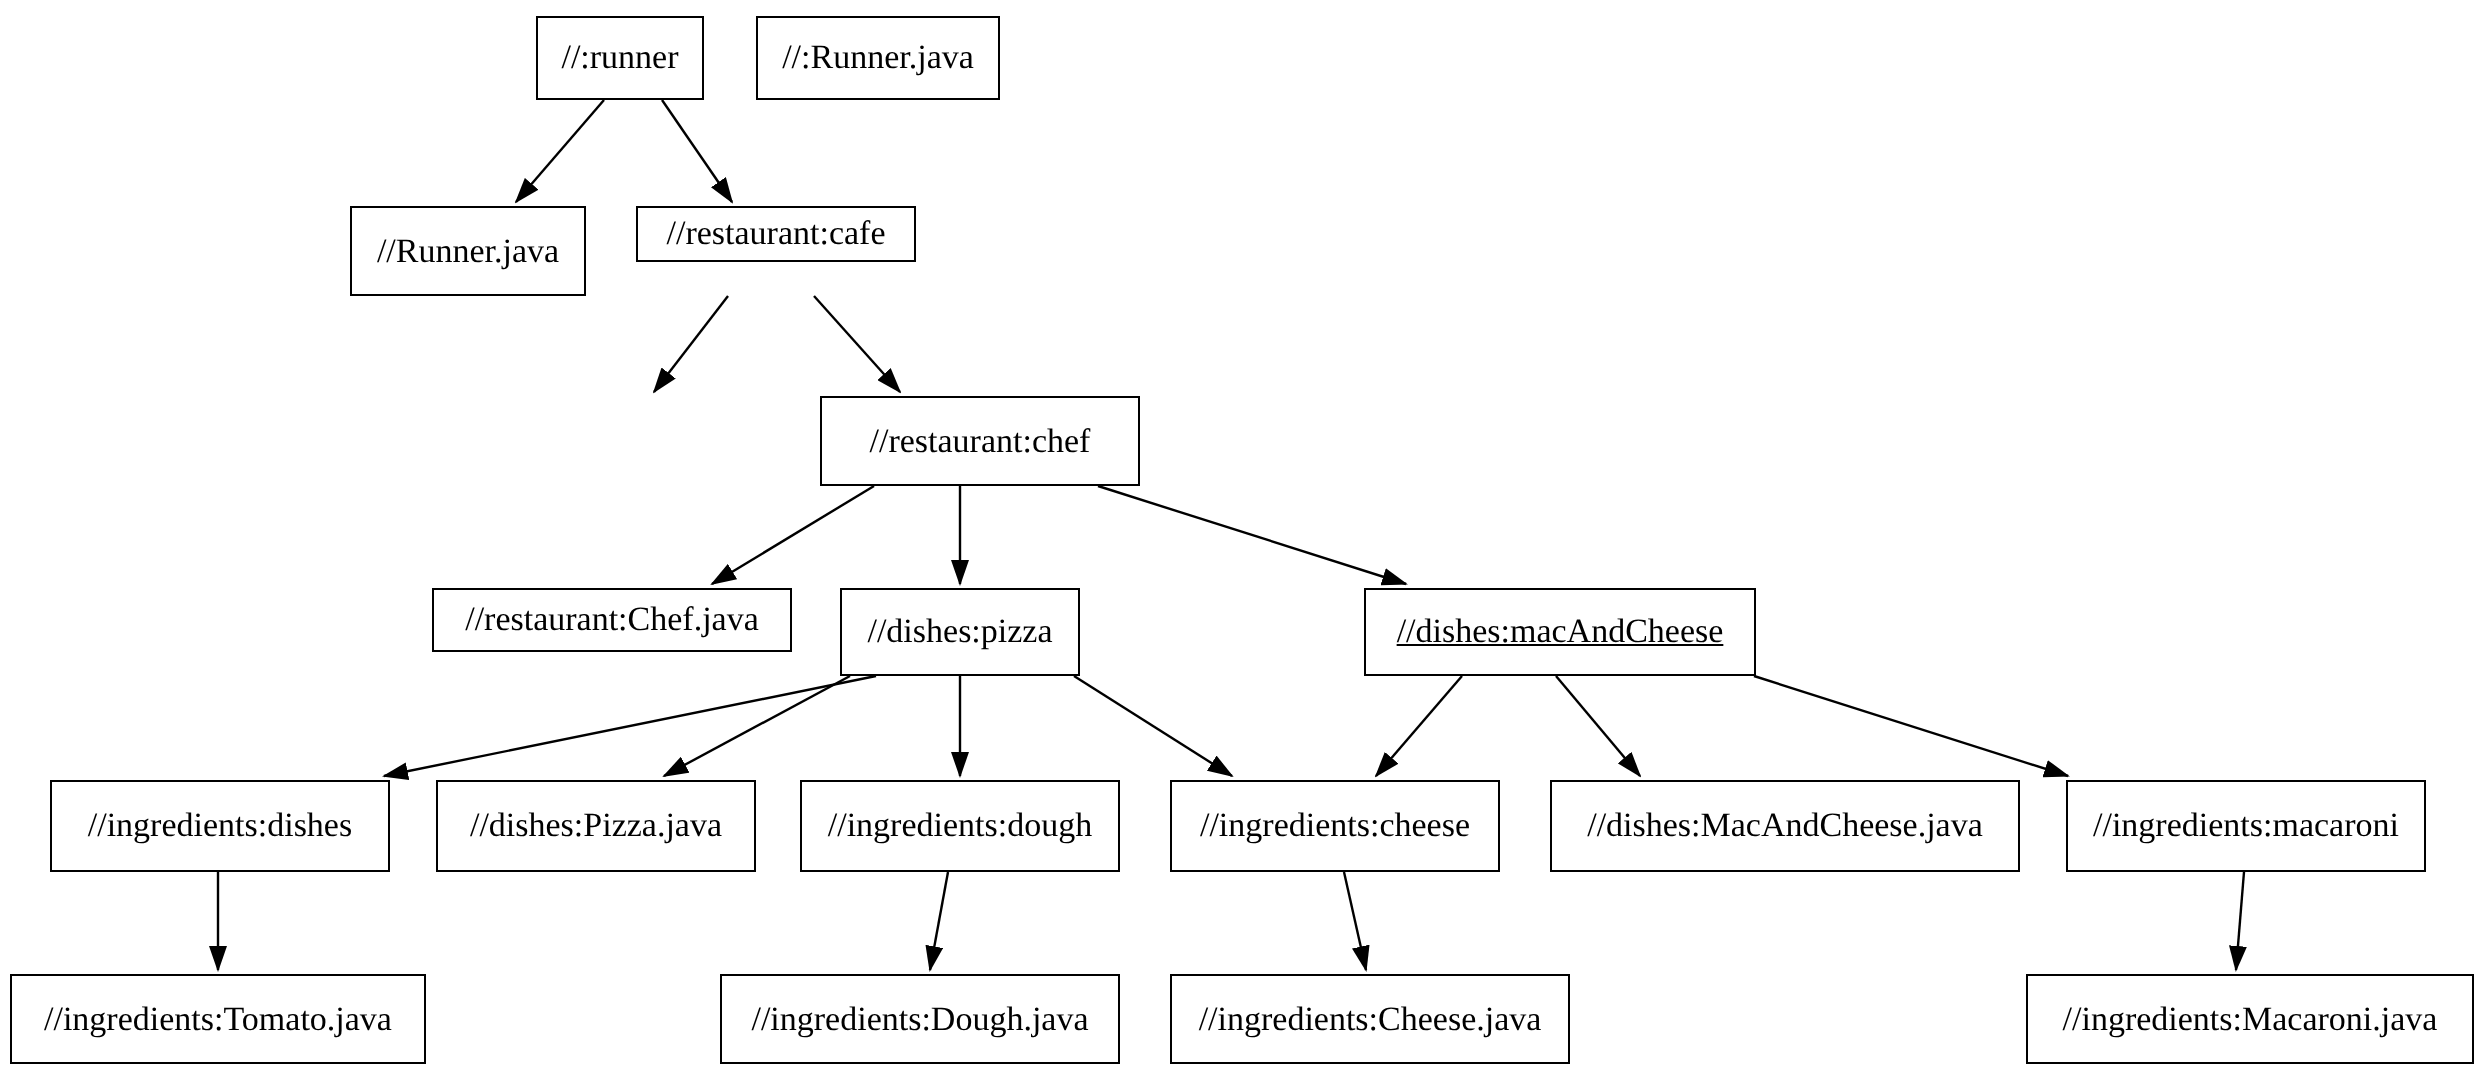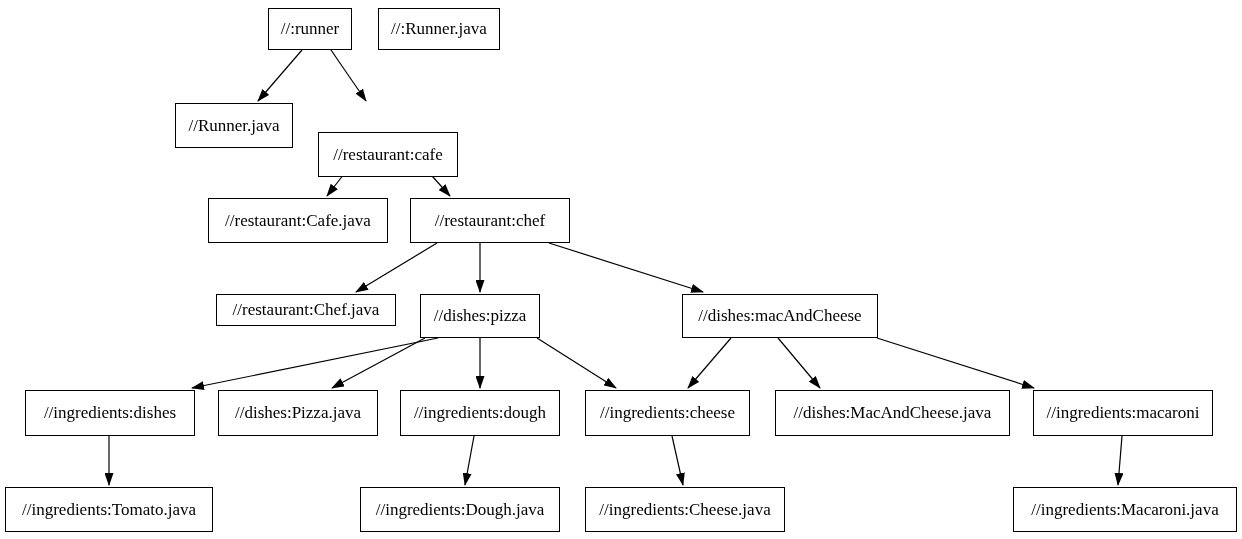--- a/index.html
+++ b/index.html
@@ -35,26 +35,26 @@
     display: flex;
     align-items: center;
     justify-content: center;
     white-space: nowrap;
     text-align: center;
   }
   
   #n-runner              { left: 268px;  top: 8px;   width: 84px;  height: 42px; }
   #n-runner-java-root    { left: 378px;  top: 8px;   width: 122px; height: 42px; }
   #n-runner-java         { left: 175px;  top: 103px; width: 118px; height: 45px; }
-  #n-cafe                { left: 318px;  top: 103px; width: 140px; height: 45px; margin-top: 29px; }
+  #n-cafe                { left: 318px;  top: 103px; width: 140px; height: 28px; }
   #n-cafe-java           { left: 208px;  top: 198px; width: 180px; height: 45px; }
   #n-chef                { left: 410px;  top: 198px; width: 160px; height: 45px; }
   #n-chef-java           { left: 216px;  top: 294px; width: 180px; height: 32px; }
   #n-pizza               { left: 420px;  top: 294px; width: 120px; height: 44px; }
-  #n-mac-and-cheese      { left: 682px;  top: 294px; width: 196px; height: 44px; }
+  #n-mac-and-cheese      { left: 682px;  top: 294px; width: 196px; height: 44px; text-decoration: underline; }
   #n-tomato              { left: 25px;   top: 390px; width: 170px; height: 46px; }
   #n-pizza-java          { left: 218px;  top: 390px; width: 160px; height: 46px; }
   #n-dough               { left: 400px;  top: 390px; width: 160px; height: 46px; }
   #n-cheese              { left: 585px;  top: 390px; width: 165px; height: 46px; }
   #n-mac-and-cheese-java { left: 775px;  top: 390px; width: 235px; height: 46px; }
   #n-macaroni            { left: 1033px; top: 390px; width: 180px; height: 46px; }
   #n-tomato-java         { left: 5px;    top: 487px; width: 208px; height: 45px; }
   #n-dough-java          { left: 360px;  top: 487px; width: 200px; height: 45px; }
   #n-cheese-java         { left: 585px;  top: 487px; width: 200px; height: 45px; }
   #n-macaroni-java       { left: 1013px; top: 487px; width: 224px; height: 45px; }
@@ -87,21 +87,20 @@
     <line x1="109" y1="436" x2="109" y2="485" marker-end="url(#arrow)"></line>
     <line x1="474" y1="436" x2="465" y2="485" marker-end="url(#arrow)"></line>
     <line x1="672" y1="436" x2="683" y2="485" marker-end="url(#arrow)"></line>
     <line x1="1122" y1="436" x2="1118" y2="485" marker-end="url(#arrow)"></line>
   </svg>
 
   <div class="node" id="n-runner">//:runner</div>
   <div class="node" id="n-runner-java-root">//:Runner.java</div>
   <div class="node" id="n-runner-java">//Runner.java</div>
   <div class="node" id="n-cafe">//restaurant:cafe</div>
-  <div class="node" id="n-cafe-java">//restaurant:Cafe.java</div>
   <div class="node" id="n-chef">//restaurant:chef</div>
   <div class="node" id="n-chef-java">//restaurant:Chef.java</div>
   <div class="node" id="n-pizza">//dishes:pizza</div>
   <div class="node" id="n-mac-and-cheese">//dishes:macAndCheese</div>
   <div class="node" id="n-tomato">//ingredients:dishes</div>
   <div class="node" id="n-pizza-java">//dishes:Pizza.java</div>
   <div class="node" id="n-dough">//ingredients:dough</div>
   <div class="node" id="n-cheese">//ingredients:cheese</div>
   <div class="node" id="n-mac-and-cheese-java">//dishes:MacAndCheese.java</div>
   <div class="node" id="n-macaroni">//ingredients:macaroni</div>

